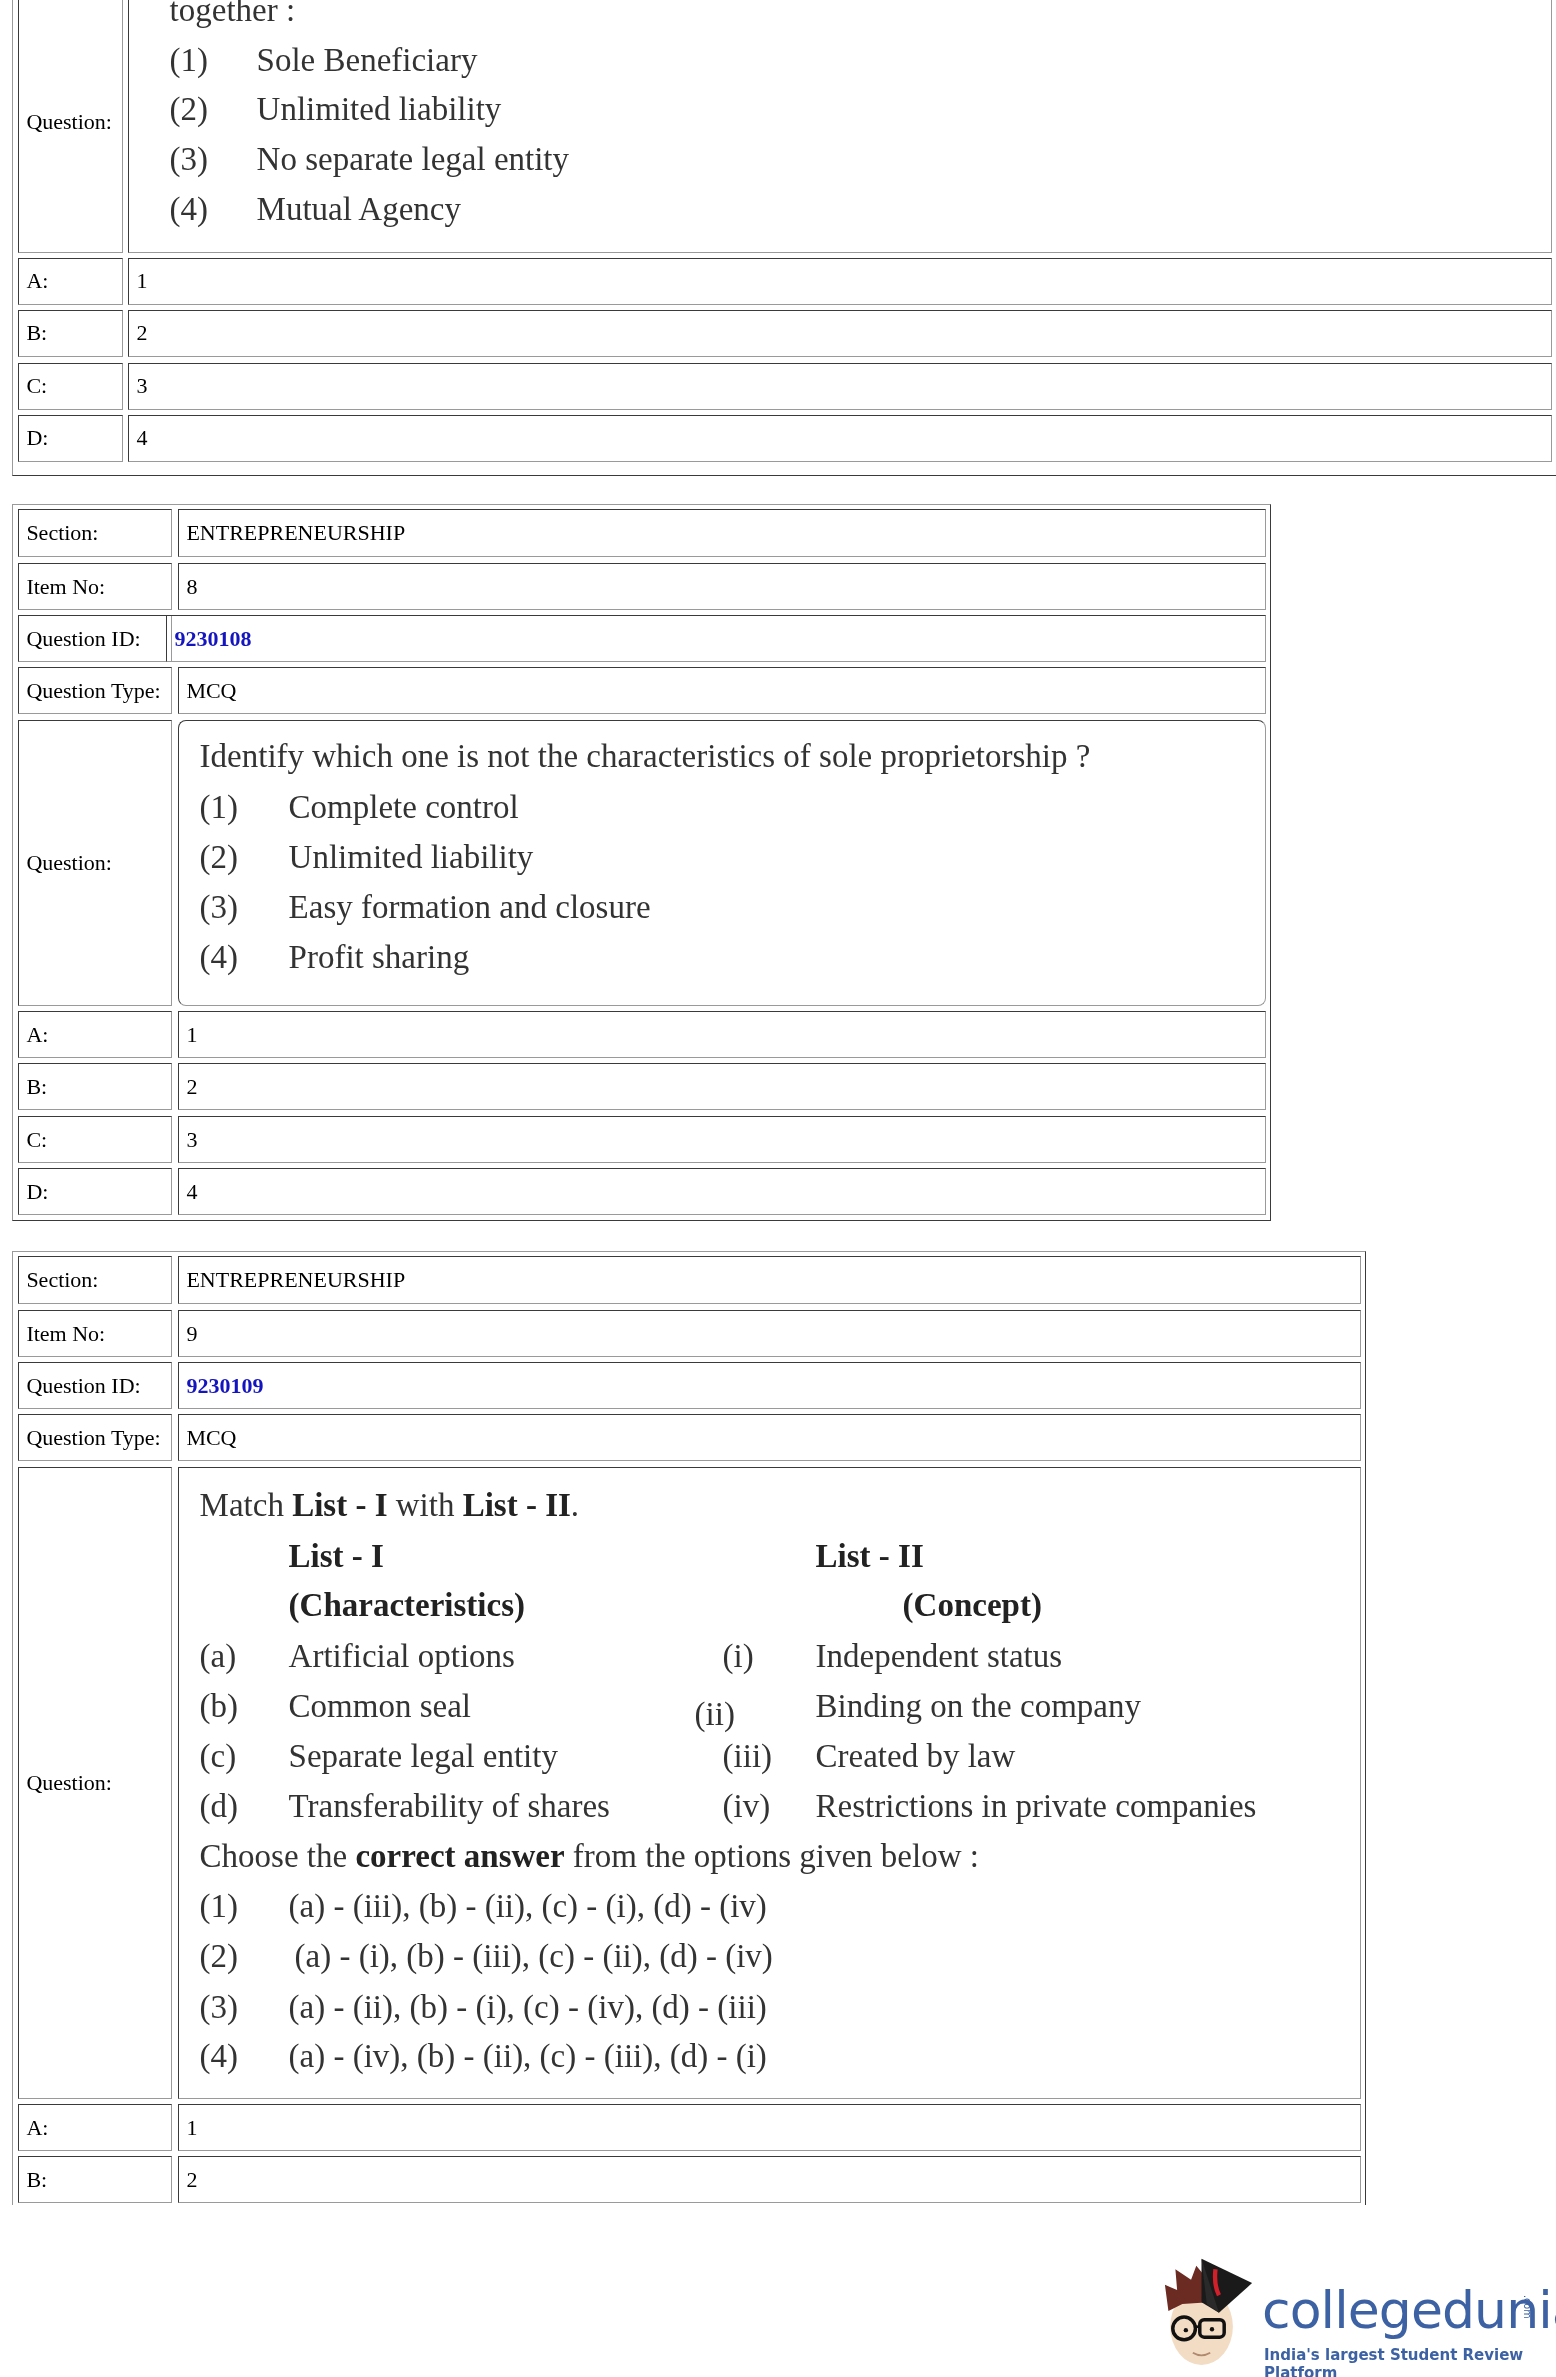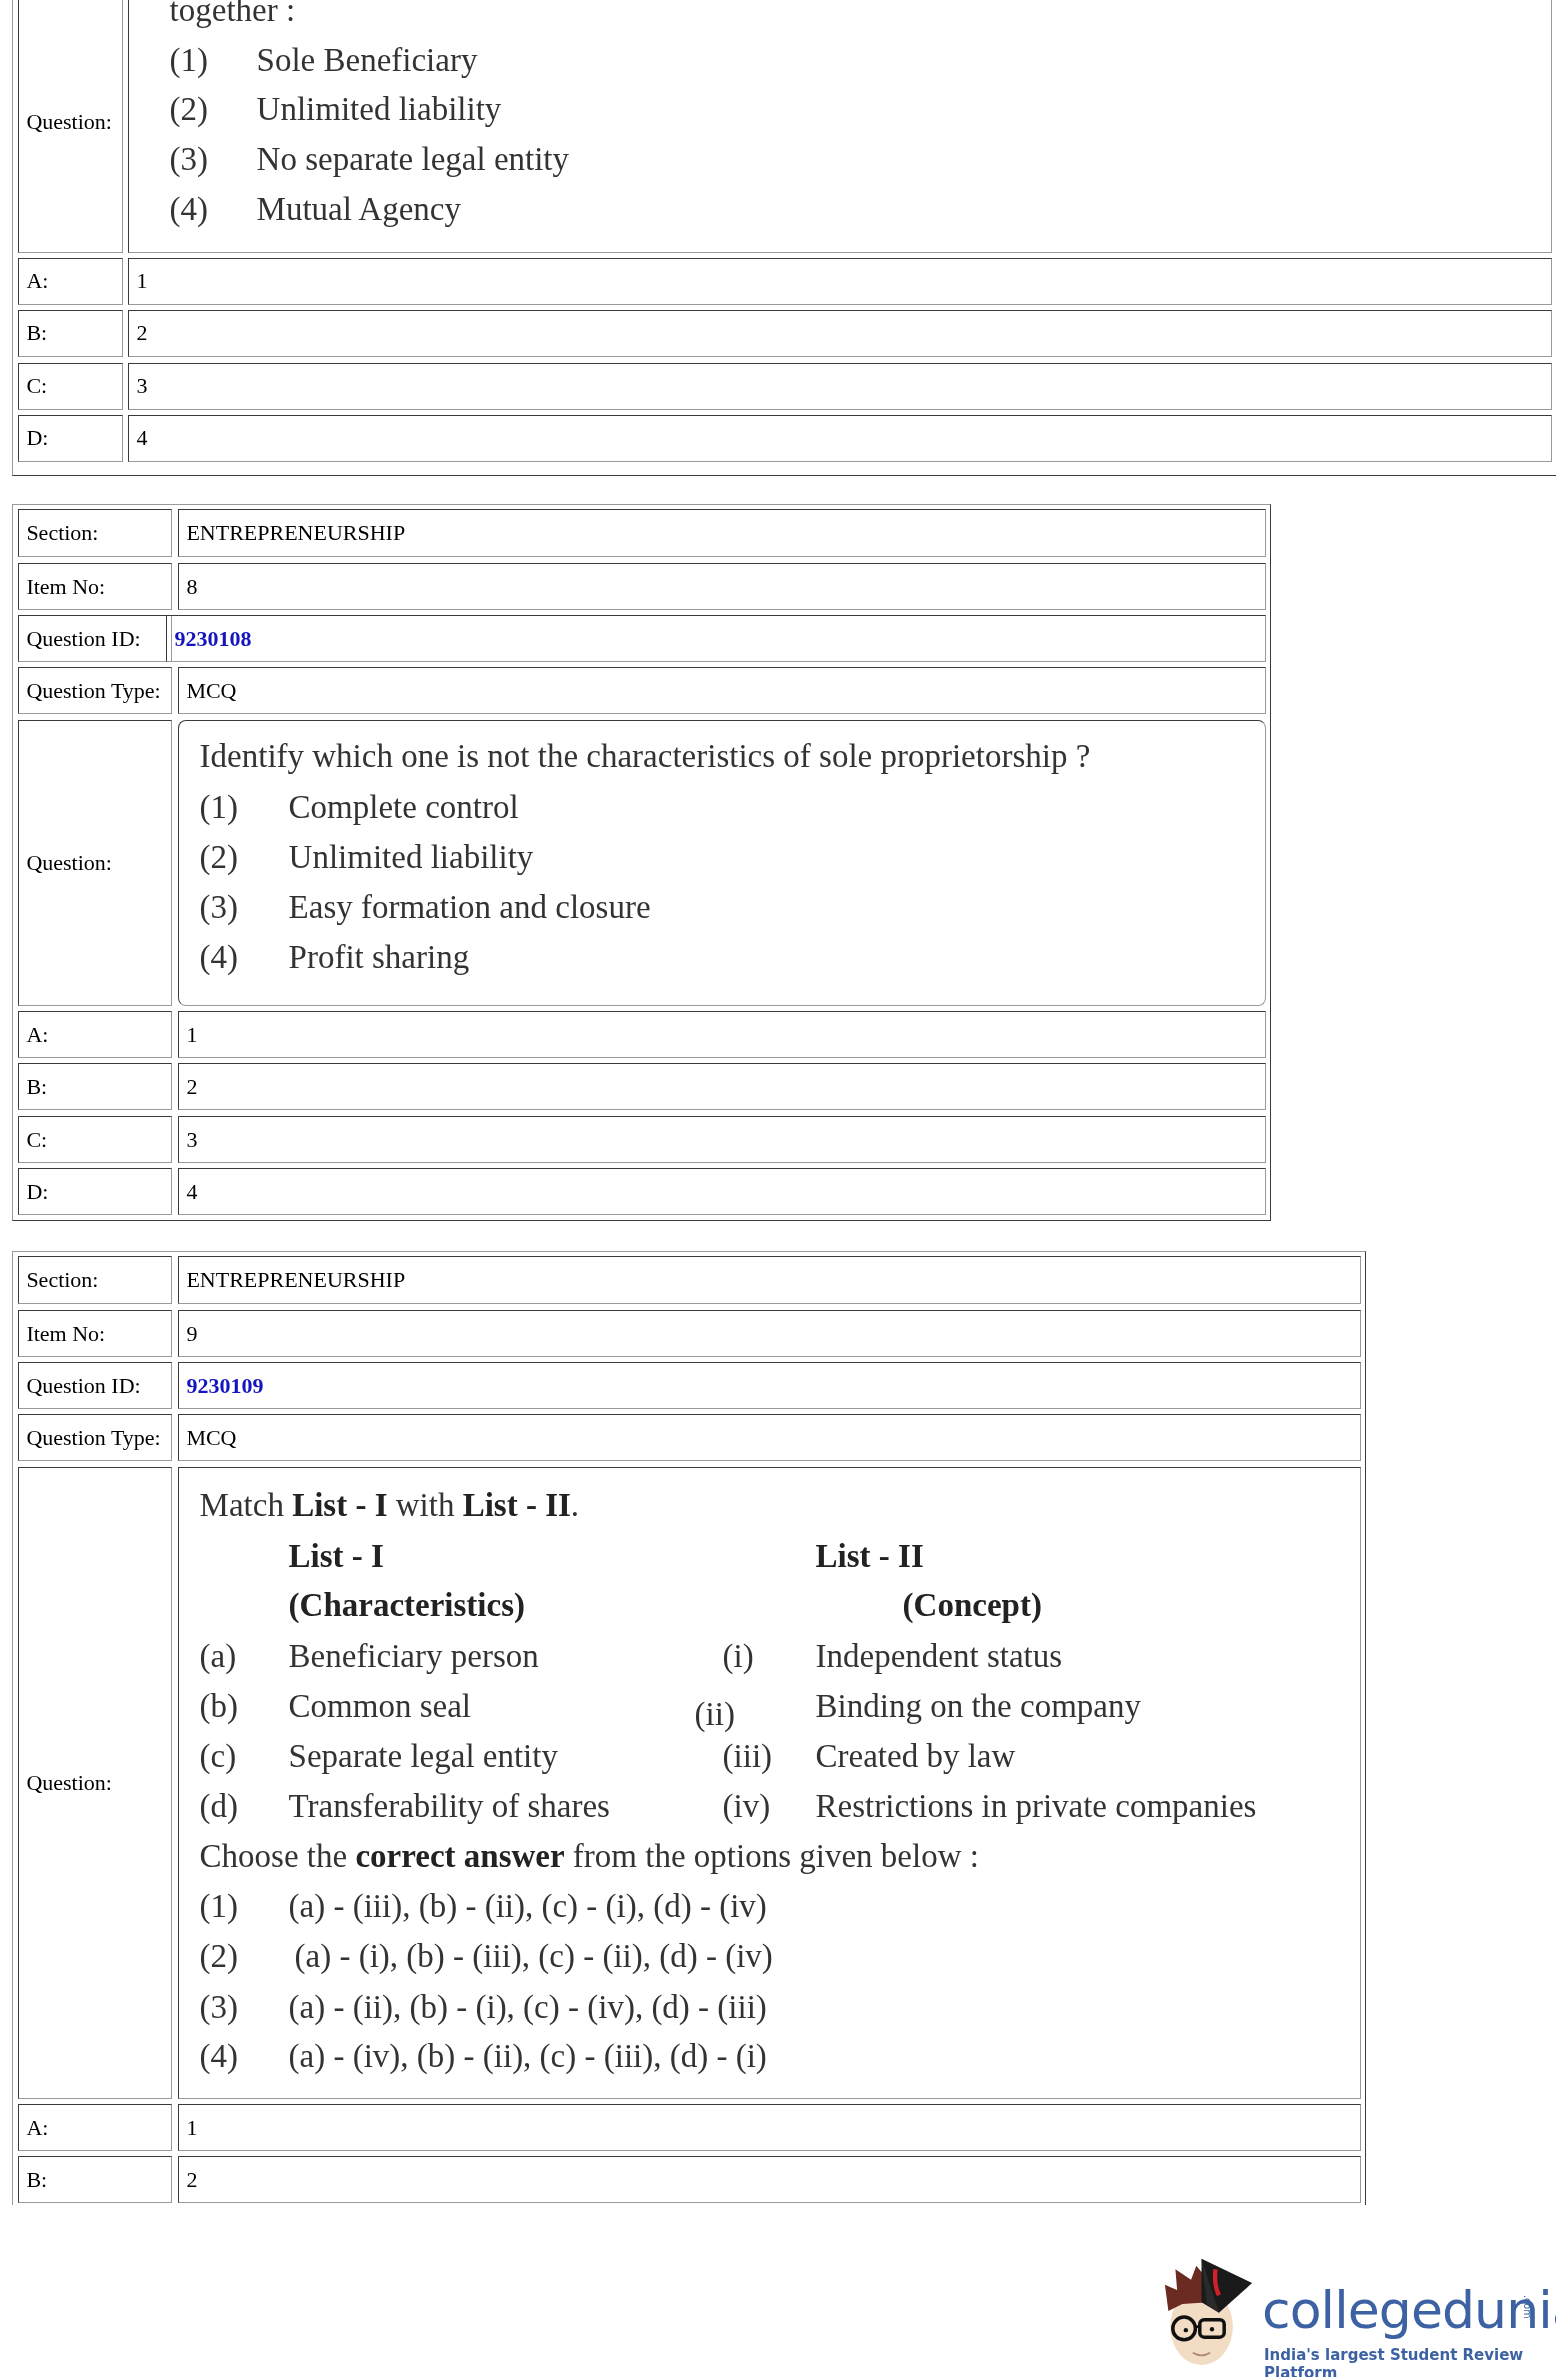--- a/index.html
+++ b/index.html
@@ -130,21 +130,21 @@
   <div class="row" style="top:215px; height:632px;">
     <div class="cell lbl" style="width:154px;">Question:</div>
     <div class="cell val qimg" style="left:160px;">
       <span class="qline" style="left:21px; top:19px;"><span>Match </span><b>List - I</b><span> with </span><b>List - II</b><span>.</span></span>
       <b class="qline" style="left:110px; top:70px;">List - I</b>
       <b class="qline" style="left:637px; top:70px;">List - II</b>
       <b class="qline" style="left:110px; top:119px;">(Characteristics)</b>
       <b class="qline" style="left:724px; top:119px;">(Concept)</b>
 
       <span class="qline" style="left:21px; top:170px;">(a)</span>
-      <span class="qline" style="left:110px; top:170px;">Beneficiary person</span>
+      <span class="qline" style="left:110px; top:170px;">Artificial options</span>
       <span class="qline" style="left:544px; top:170px;">(i)</span>
       <span class="qline" style="left:637px; top:170px;text-align:right;">Independent status</span>
 
       <span class="qline" style="left:21px; top:220px;">(b)</span>
       <span class="qline" style="left:110px; top:220px;">Common seal</span>
       <span class="qline" style="left:516px; top:220px;margin-top:8px;">(ii)</span>
       <span class="qline" style="left:637px; top:220px;">Binding on the company</span>
 
       <span class="qline" style="left:21px; top:270px;">(c)</span>
       <span class="qline" style="left:110px; top:270px;">Separate legal entity</span>

